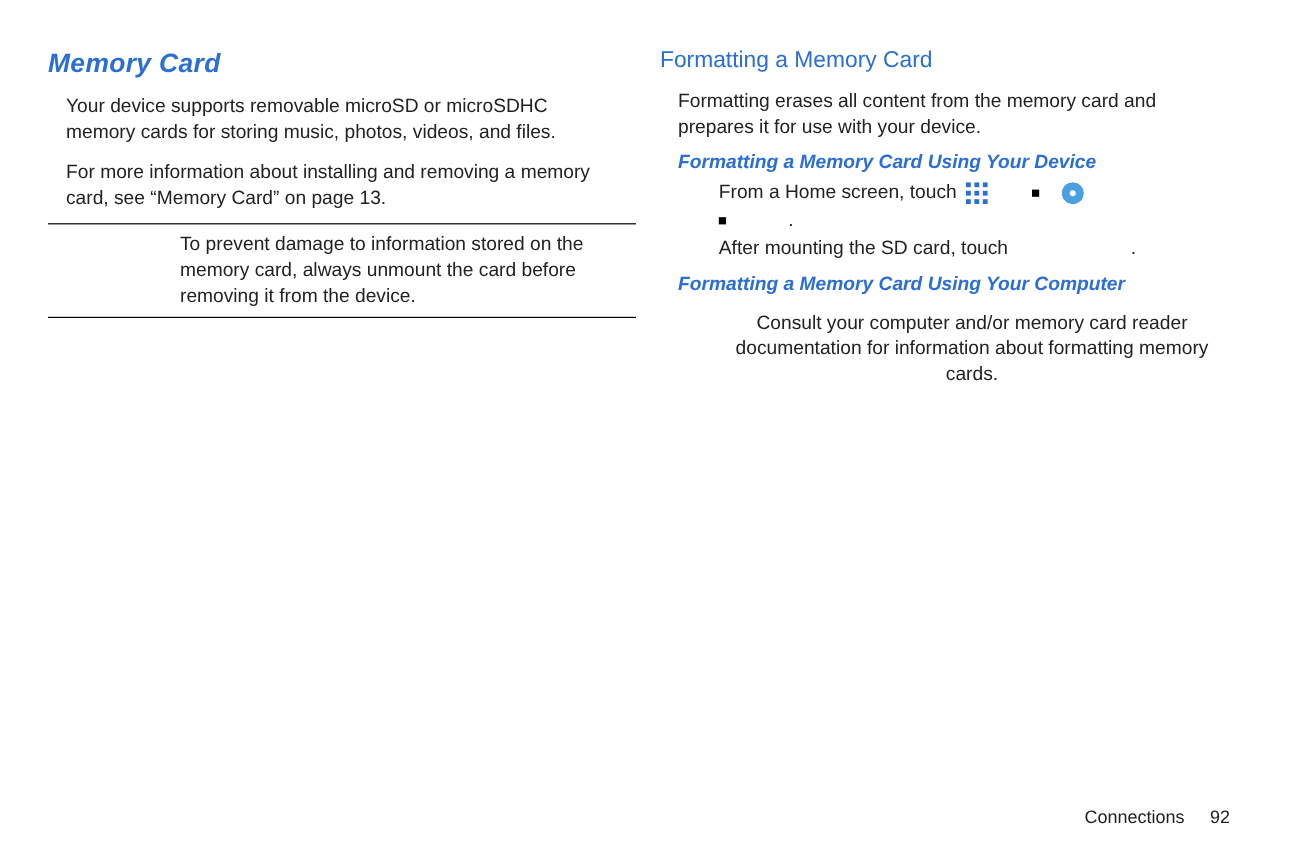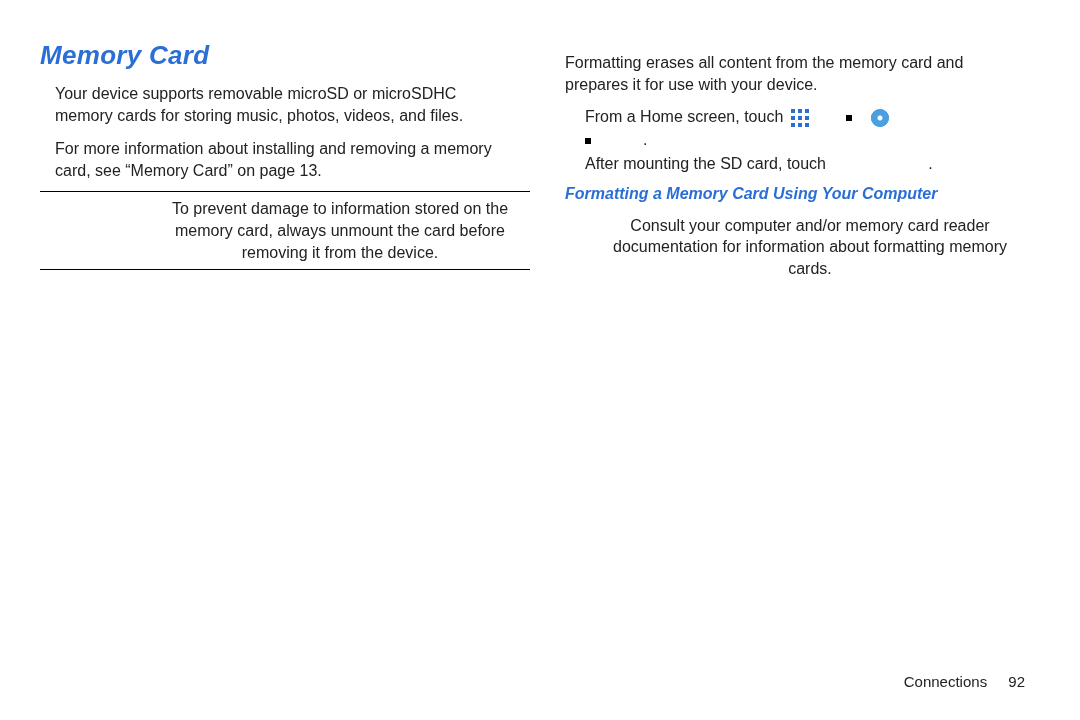--- a/index.html
+++ b/index.html
@@ -21,21 +21,21 @@
   .col {
     width: 50%;
     box-sizing: border-box;
     padding: 0 25px;
   }
   .section-title {
     font-family: Arial, Helvetica, sans-serif;
     font-weight: bold;
     font-style: italic;
     color: #2a6ed6;
-    font-size: 26px;
+    font-size: 22px;
     letter-spacing: 0.3px;
     margin-bottom: 6px;
     margin-left: -15px;
   }
   .body-text {
     font-size: 16px;
     line-height: 1.35;
     margin: 12px 0 10px 0;
   }
   .sub-title {
@@ -49,32 +49,31 @@
   .note-box {
     border-top: 1.5px solid #000;
     border-bottom: 1.5px solid #000;
     margin: 10px -15px 0 -15px;
     padding: 6px 0;
   }
   .note-text {
     font-size: 16px;
     line-height: 1.35;
     margin-left: 110px;
-    text-align: center;
   }
   .sub-sub-title {
     font-family: Arial, Helvetica, sans-serif;
     font-weight: bold;
     font-style: italic;
     color: #2a6ed6;
     font-size: 16px;
     margin: 10px 0 4px 0;
   }
   .step-block {
-    margin-left: 20px;
+    margin-left: 34px;
     font-size: 16px;
     line-height: 1.45;
   }
   .icon {
     display: inline-block;
     vertical-align: middle;
     margin: 0 3px;
   }
   .apps-icon {
     width: 18px;
@@ -131,22 +130,24 @@
     <div class="body-text">
       <span>For more information about installing and removing a memory card, see </span><span class="bold-inline">“Memory Card”</span><span> on page 13.</span>
     </div>
 
     <div class="note-box">
       <div class="note-text">To prevent damage to information stored on the memory card, always unmount the card before removing it from the device.</div>
     </div>
   </div>
 
   <div class="col">
+    <div class="sub-title" style="margin-top:0;">Formatting a Memory Card</div>
     <div class="body-text">Formatting erases all content from the memory card and prepares it for use with your device.</div>
 
+    <div class="sub-sub-title">Formatting a Memory Card Using Your Device</div>
     <div class="step-block">
       <span class="inline-line">From a Home screen, touch </span>
       <span class="icon apps-icon"></span>
       &nbsp;&nbsp;&nbsp;&nbsp;&nbsp;
       <span class="icon square-icon"></span>
       &nbsp;
       <span class="icon settings-icon"></span>
       <br>
       <span class="icon square-icon" style="margin-left:0;"></span>
       &nbsp;&nbsp;&nbsp;&nbsp;&nbsp;&nbsp;&nbsp;&nbsp;&nbsp;

